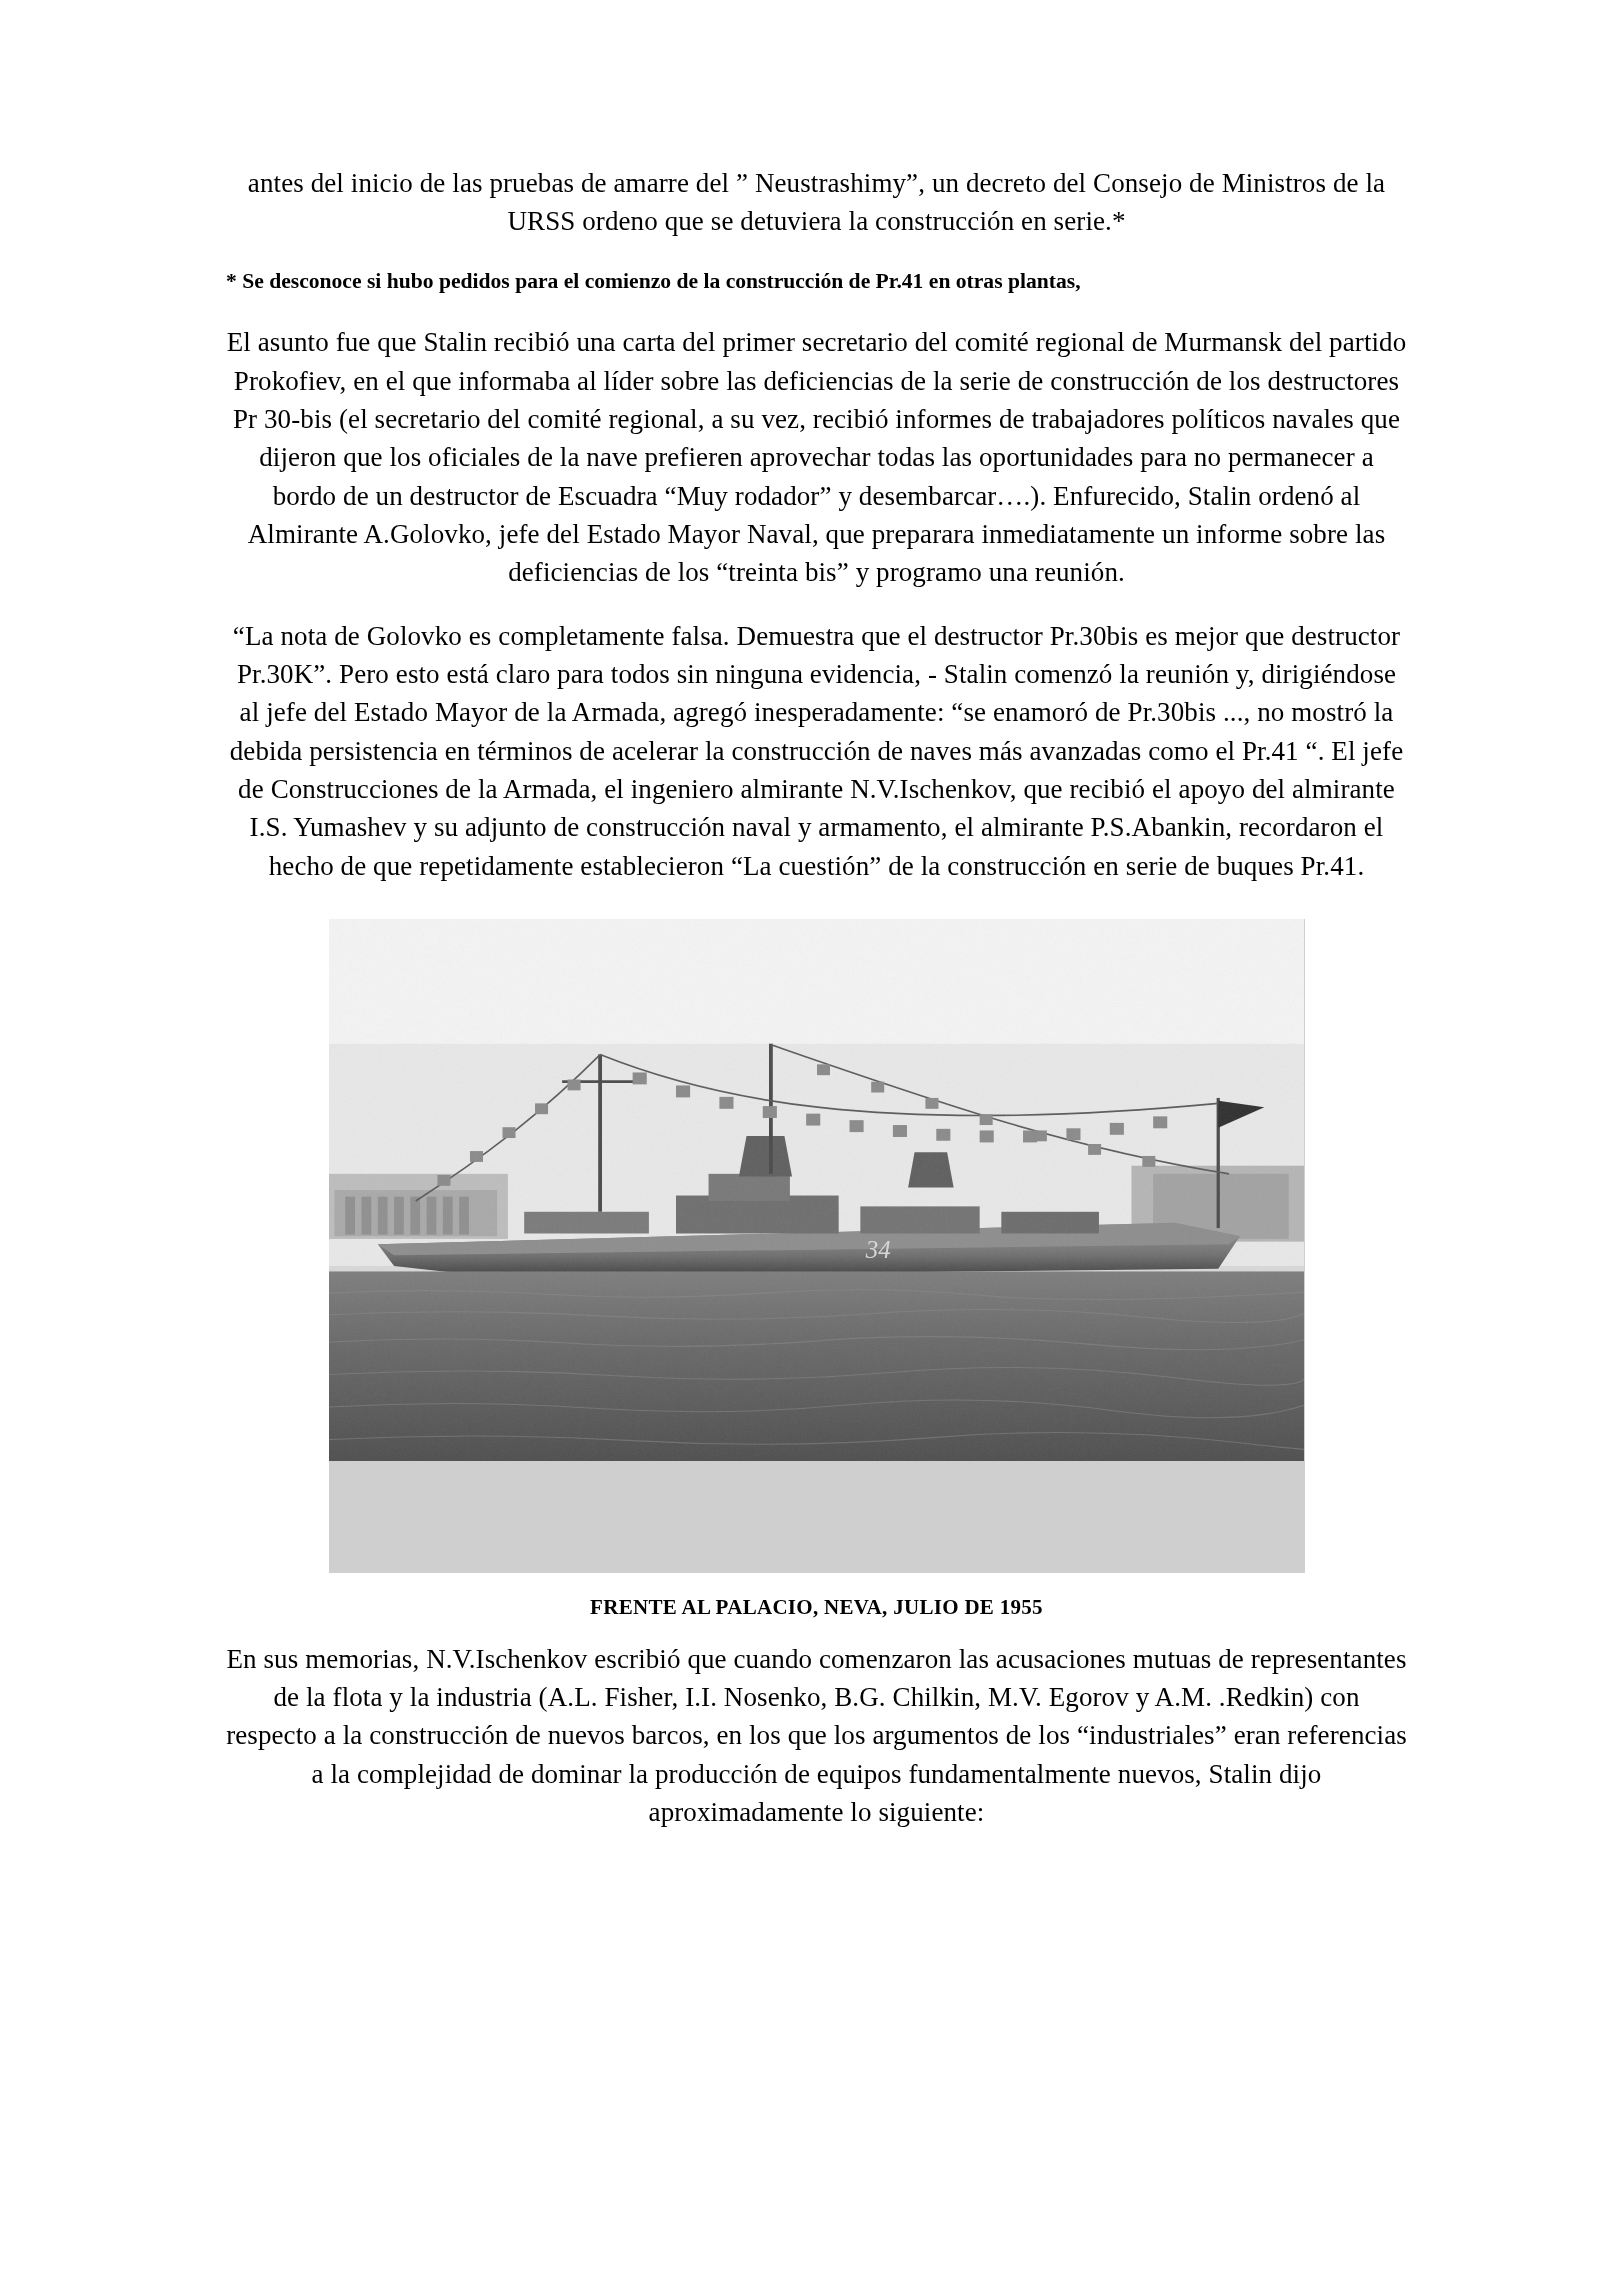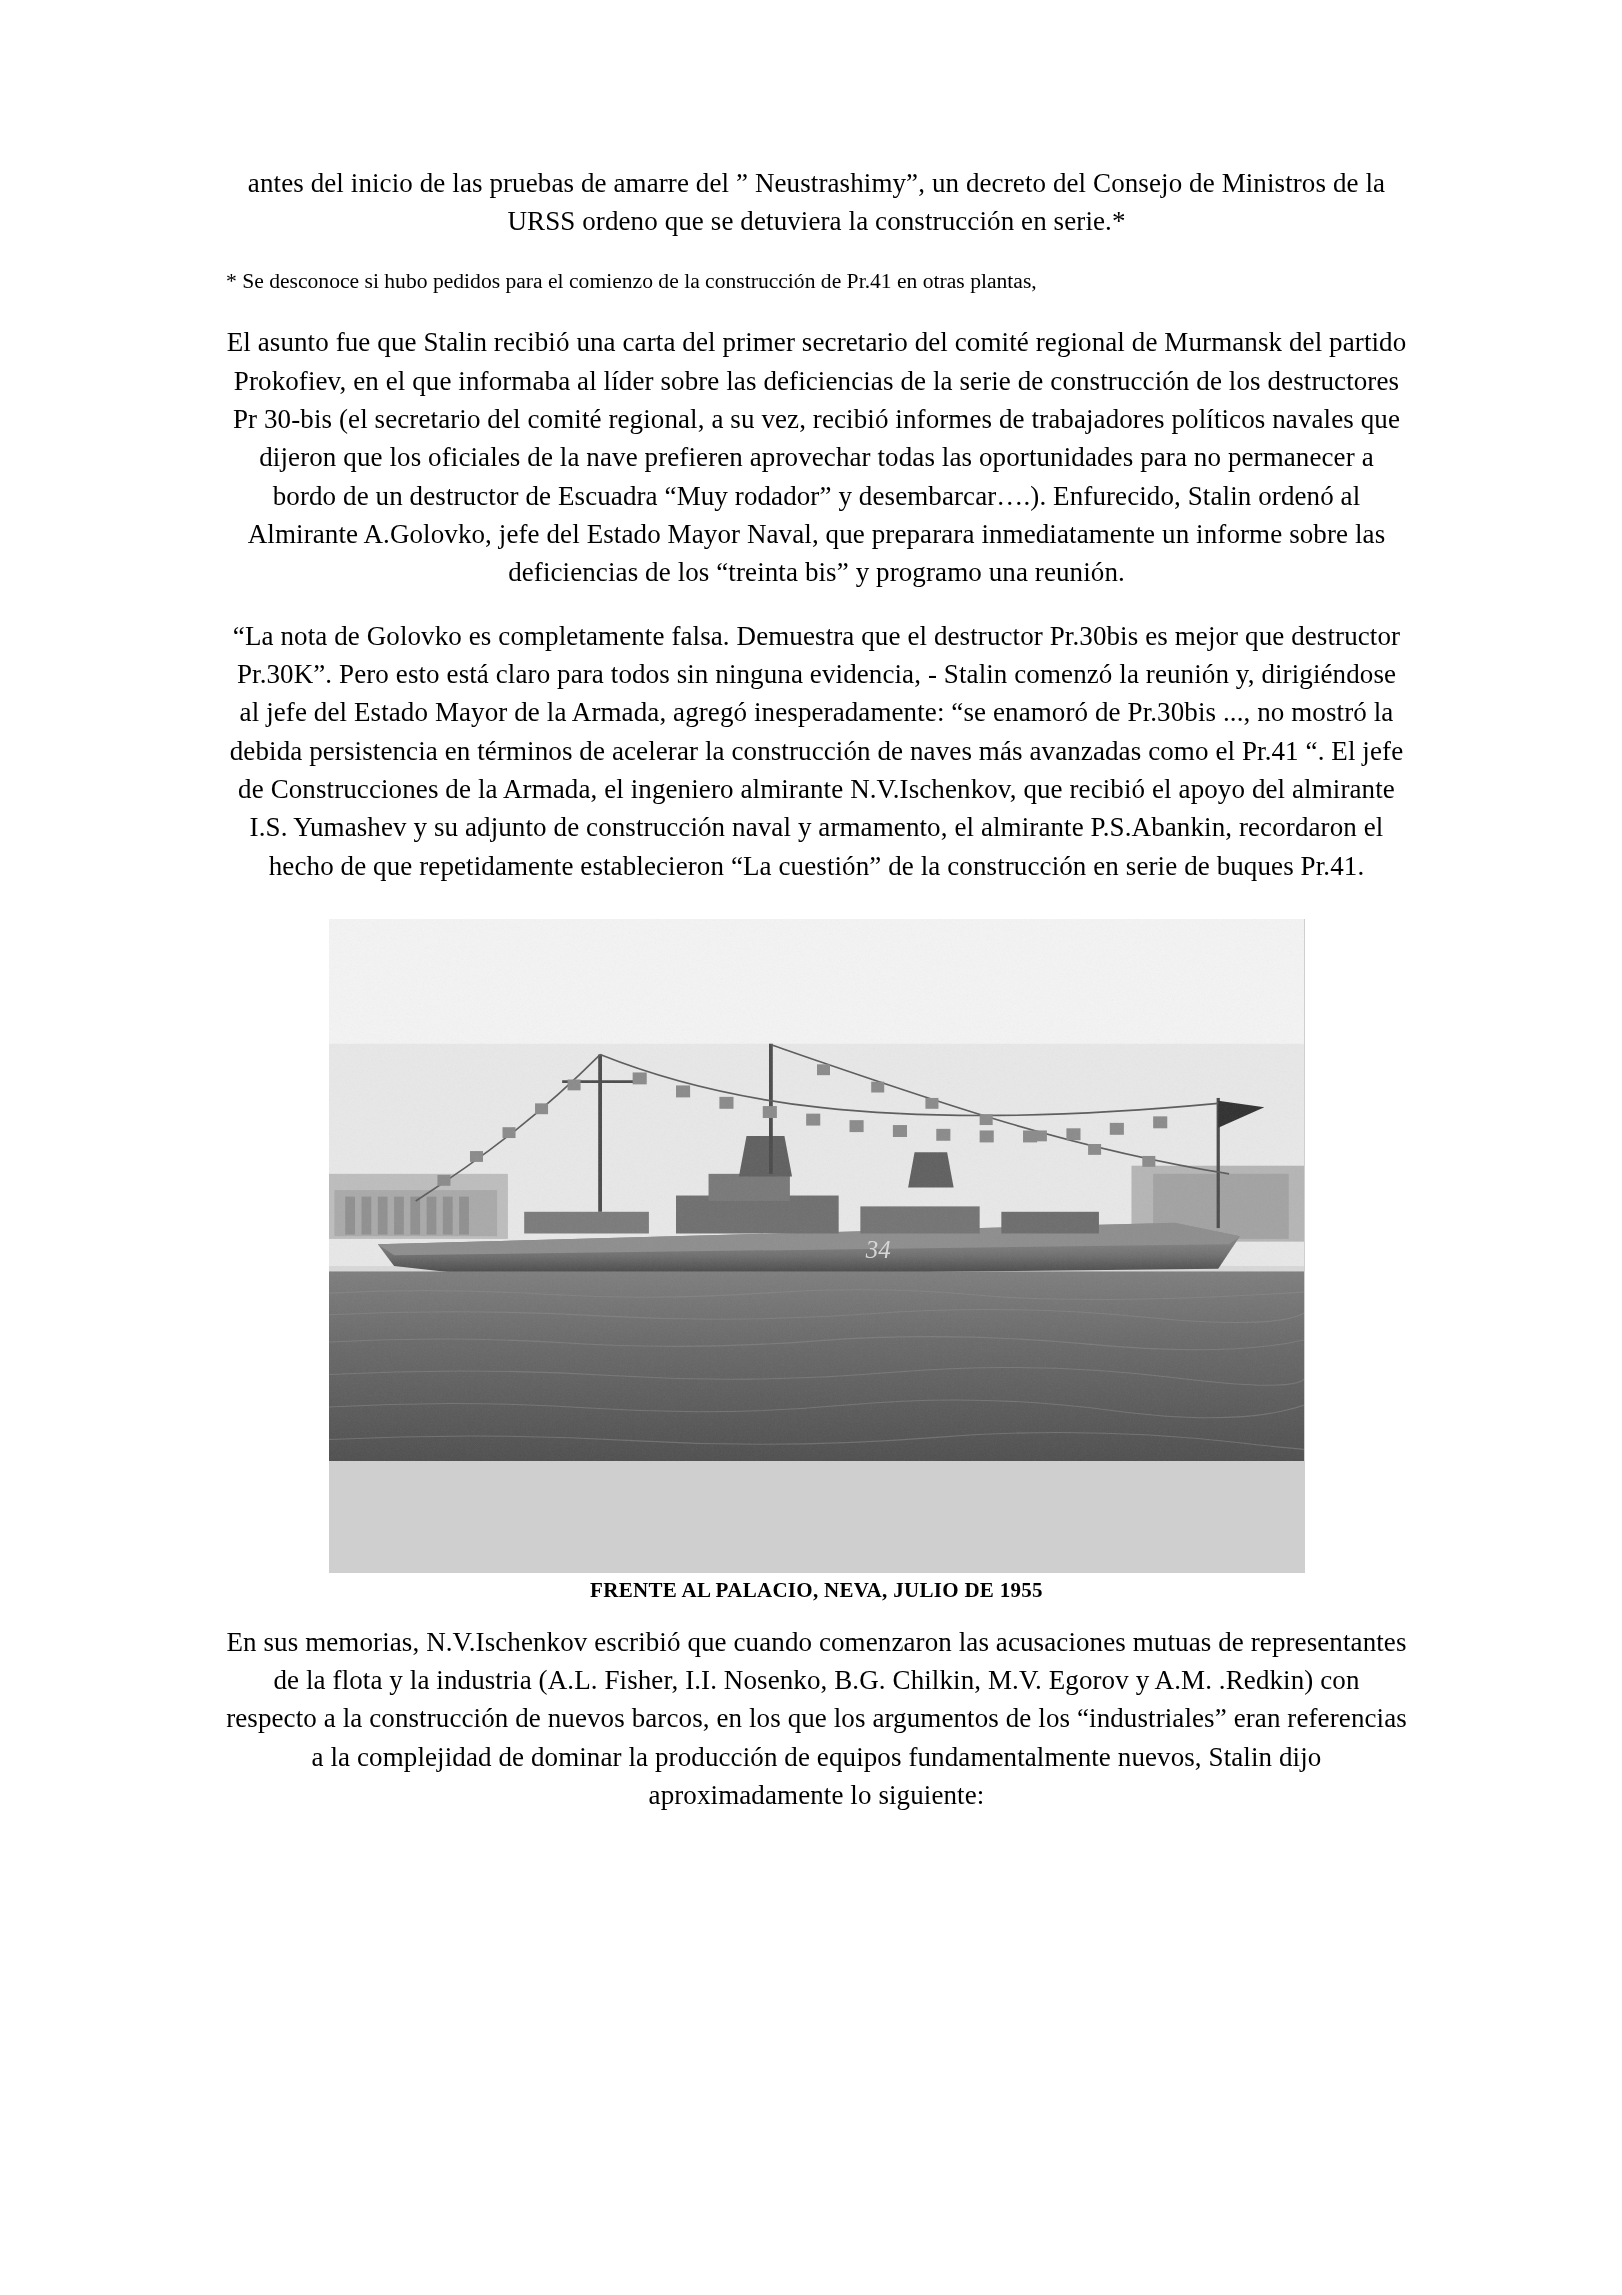--- a/index.html
+++ b/index.html
@@ -19,21 +19,21 @@
   }
   .para {
     font-size: 27px;
     line-height: 1.42;
     text-align: center;
     margin: 0 0 25px 0;
     letter-spacing: 0.1px;
   }
   .note {
     font-size: 21.6px;
-    font-weight: normal;
+    font-weight: bold;
     line-height: 1.4;
     margin: 0 0 27.5px 0;
   }
   .para-tight {
     margin-bottom: 22px;
   }
   .figure {
     margin: 34px 0 0 0;
     width: 100%;
     display: flex;
@@ -48,21 +48,21 @@
     background: #cfcfcf;
   }
   .photo {
     position: absolute;
     inset: 0;
   }
   .caption {
     font-size: 21px;
     font-weight: bold;
     letter-spacing: 0.3px;
-    margin-top: 5px;
+    margin-top: 22px;
     text-align: center;
     width: 1178px;
   }
   .after-figure {
     margin-top: 19.6px;
   }
 </style>
 </head>
 <body>
 

